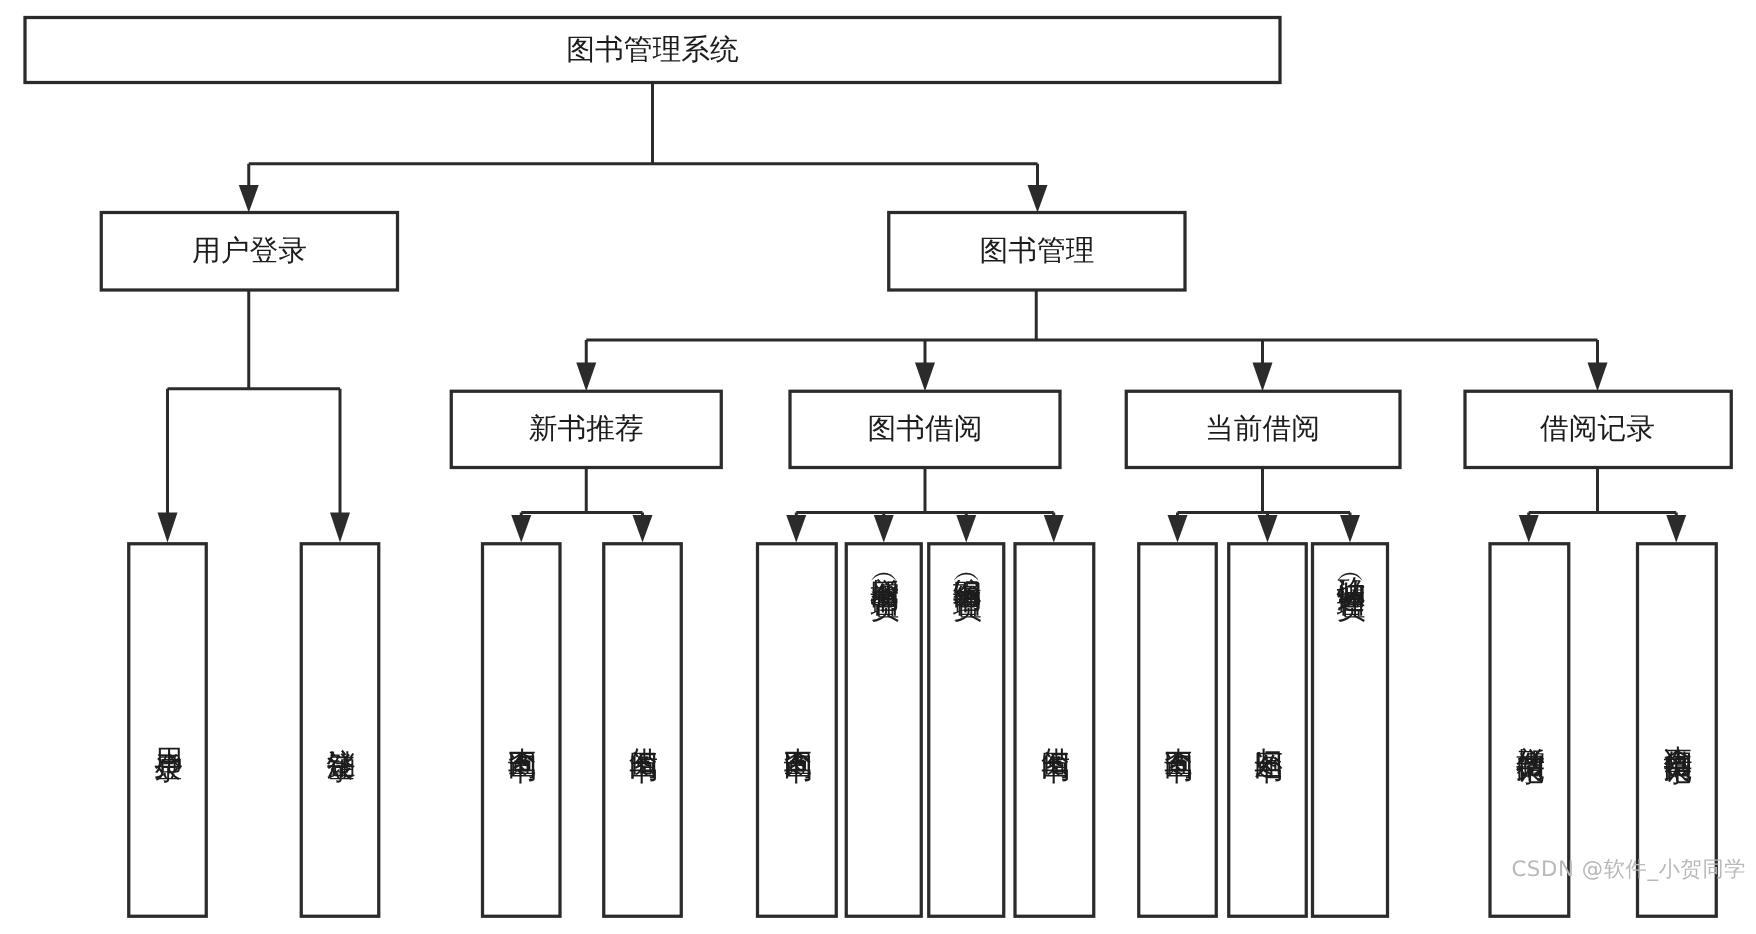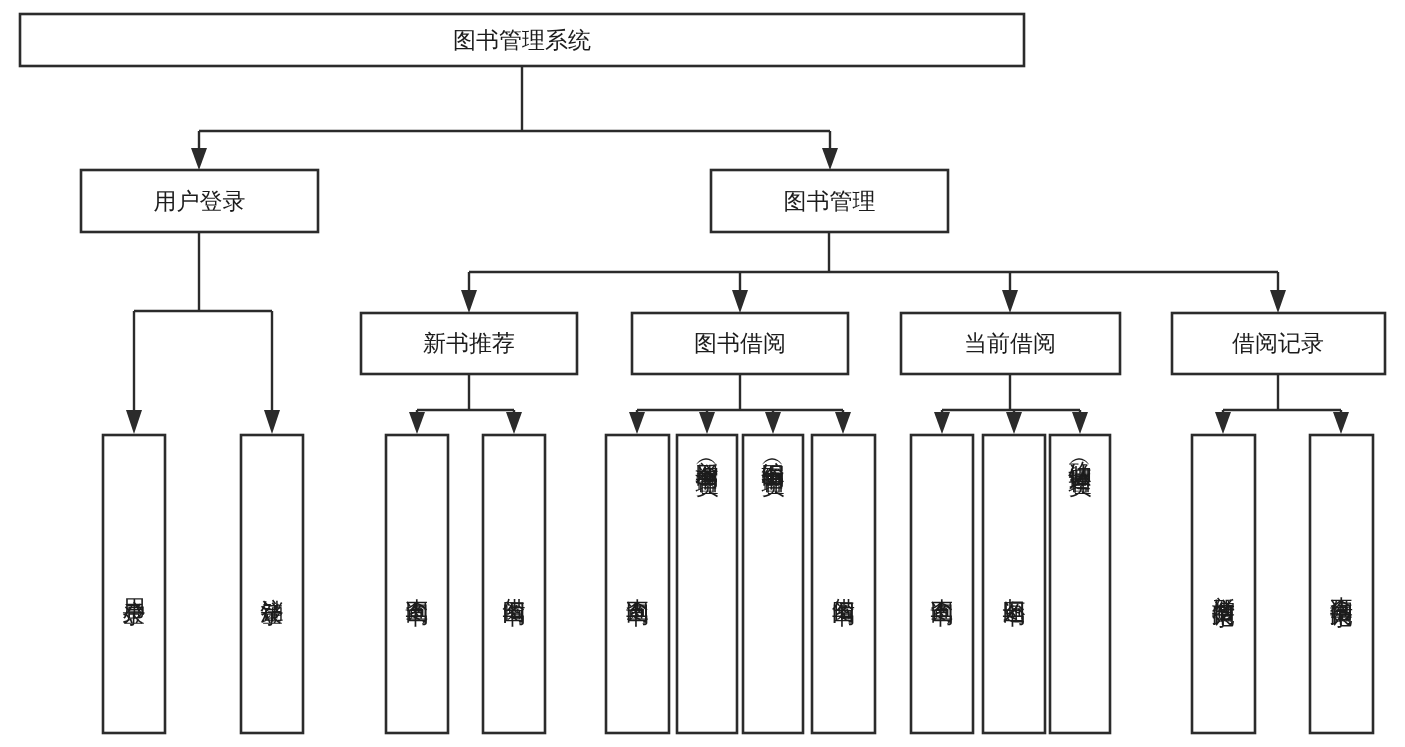--- a/index.html
+++ b/index.html
@@ -237,14 +237,15 @@
   <div class="leaf-label-wrap" style="left:1050px;top:435px;width:60px;height:298px;align-items:flex-start;">
     <span class="leaf-label" style="margin-top:8px;">确认归还（管理员）</span>
   </div>
   <div class="leaf-label-wrap" style="left:1192px;top:435px;width:63px;height:298px;">
     <span class="leaf-label">新增借阅记录</span>
   </div>
   <div class="leaf-label-wrap" style="left:1310px;top:435px;width:63px;height:298px;">
     <span class="leaf-label">查询借阅记录</span>
   </div>
 
+  <div class="watermark">CSDN @软件_小贺同学</div>
 
 </div>
 
 </body></html>

